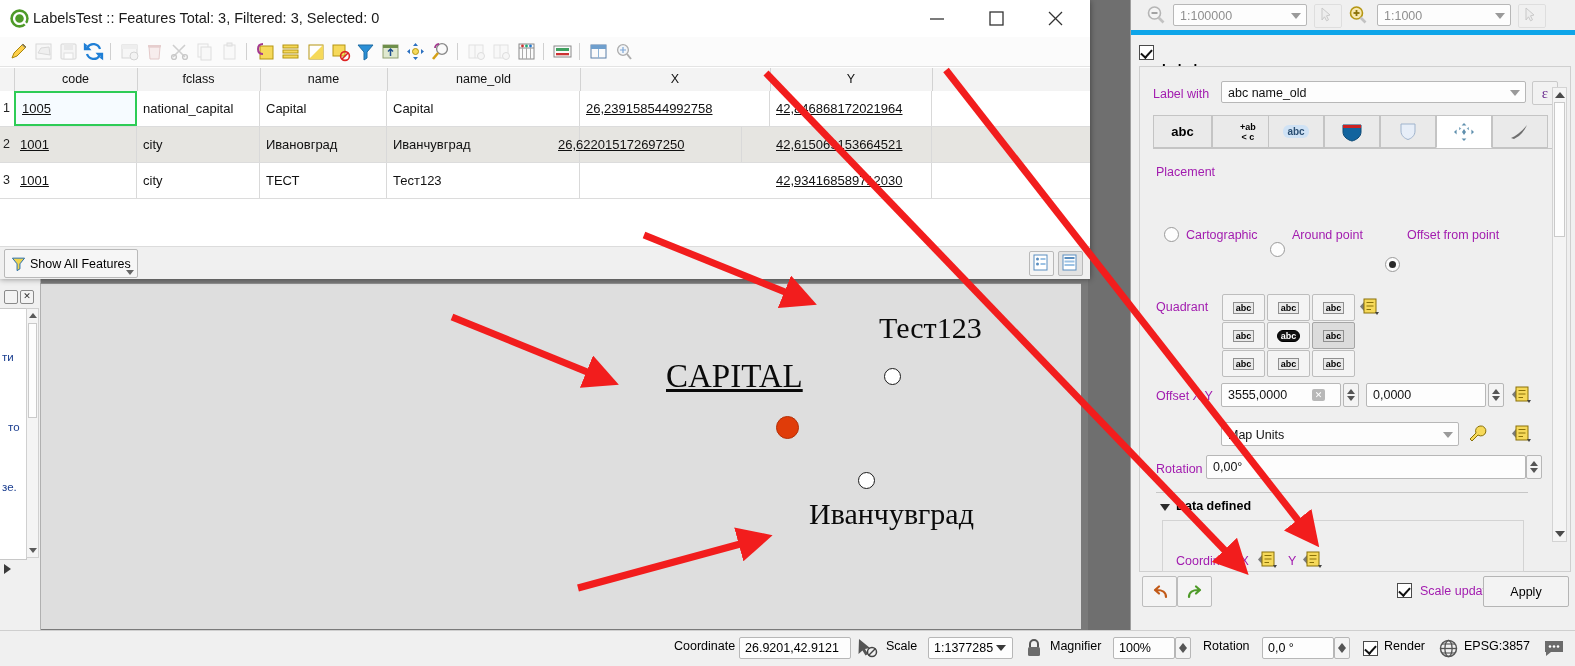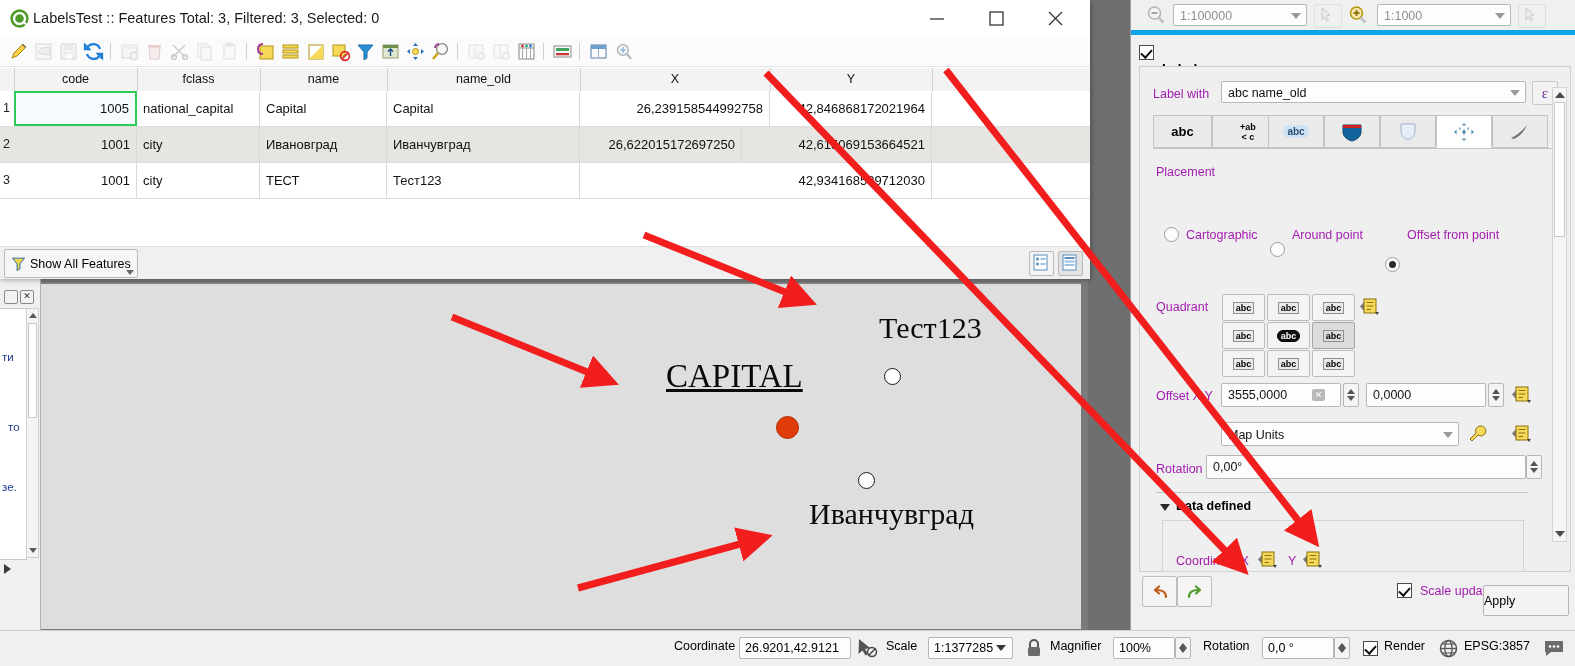--- a/index.html
+++ b/index.html
@@ -34,21 +34,21 @@
   
   #attr-table{left:0;top:68px;width:1090px;height:132px;background:#fff;}
   #attr-header{left:0;top:0;width:1090px;height:23px;background:#f3f3f3;border-bottom:1px solid #c6c6c6;}
   .hcell{top:0;height:23px;line-height:23px;text-align:center;font-size:12.5px;color:#111;border-right:1px solid #d2d2d2;overflow:hidden;}
   .hcorner{left:0;width:14px;}
   .trow{left:0;width:1090px;height:35px;}
   .trow.alt{background:#e6e5e1;}
   .trow.plain{background:#ffffff;}
   .rownum{left:0;top:0;width:13px;height:35px;line-height:35px;text-align:center;font-size:12.5px;color:#222;}
   .cell{top:0;height:35px;line-height:35px;font-size:13px;color:#111;padding:0 6px;box-sizing:border-box;border-right:1px solid #d9d9d9;overflow:hidden;white-space:nowrap;}
-  .cell.num{text-align:right;}
+  .cell.num{text-align:left;text-decoration:underline;}
   .cell.sel{border:2px solid #2ecc56;background:#f6fbff;line-height:31px;box-sizing:border-box;}
   .rowline{left:0;width:1090px;height:1px;background:#dcdcdc;}
 
   
   #attr-filterbar{left:0;top:246px;width:1090px;height:32px;background:#f0f0f0;border-top:1px solid #dcdcdc;}
   #show-all-features{left:4px;top:2px;height:27px;background:#f6f6f6;border:1px solid #b9b9b9;border-radius:2px;
      display:flex;align-items:center;gap:4px;padding:0 6px;font-size:12.5px;}
   .viewbtn{top:4px;width:23px;height:23px;border:1px solid #b9b9b9;background:#f4f4f4;border-radius:2px;}
   .viewbtn.active{background:#e2e2e2;}
 
@@ -94,22 +94,22 @@
   .quadbtn.pressed{background:#dcdcdc;border-color:#a5a5a5;}
 
   .dd-icon{width:21px;height:17px;}
   #vscroll{right:3px;top:20px;width:15px;height:455px;background:#f4f4f4;border:1px solid #d3d3d3;box-sizing:border-box;}
   #vscroll .thumb{position:absolute;left:1px;top:1px;width:11px;height:135px;background:#fdfdfd;border:1px solid #cacaca;box-sizing:border-box;}
   .sc-arrow{position:absolute;left:2px;width:0;height:0;border-left:5px solid transparent;border-right:5px solid transparent;}
 
   #rp-bottom{left:8px;top:576px;width:430px;height:44px;}
   .undobtn{top:0;width:33px;height:29px;border:1px solid #bdbdbd;background:#f4f4f4;border-radius:2px;
      display:flex;align-items:center;justify-content:center;}
-  #apply-button{right:0;top:9px;width:84px;height:29px;border:1px solid #b5b5b5;background:#f3f3f3;border-radius:2px;
-     font-size:12.5px;display:flex;align-items:center;justify-content:flex-start;}
+  #apply-button{right:0;top:0;width:84px;height:29px;border:1px solid #b5b5b5;background:#f3f3f3;border-radius:2px;
+     font-size:12.5px;display:flex;align-items:center;justify-content:center;}
 
   
   #status-bar{left:0;top:630px;width:1575px;height:36px;background:#f0f0f0;border-top:1px solid #cfcfcf;}
   .st{top:8px;font-size:12.5px;}
   .stfield{top:6px;height:22px;line-height:20px;background:#fdfdfd;border:1px solid #b7b7b7;border-radius:2px;
      font-size:12.5px;padding:0 5px;box-sizing:border-box;}
 
   
   #arrow-overlay{left:0;top:0;width:1575px;height:666px;pointer-events:none;}
 </style>

